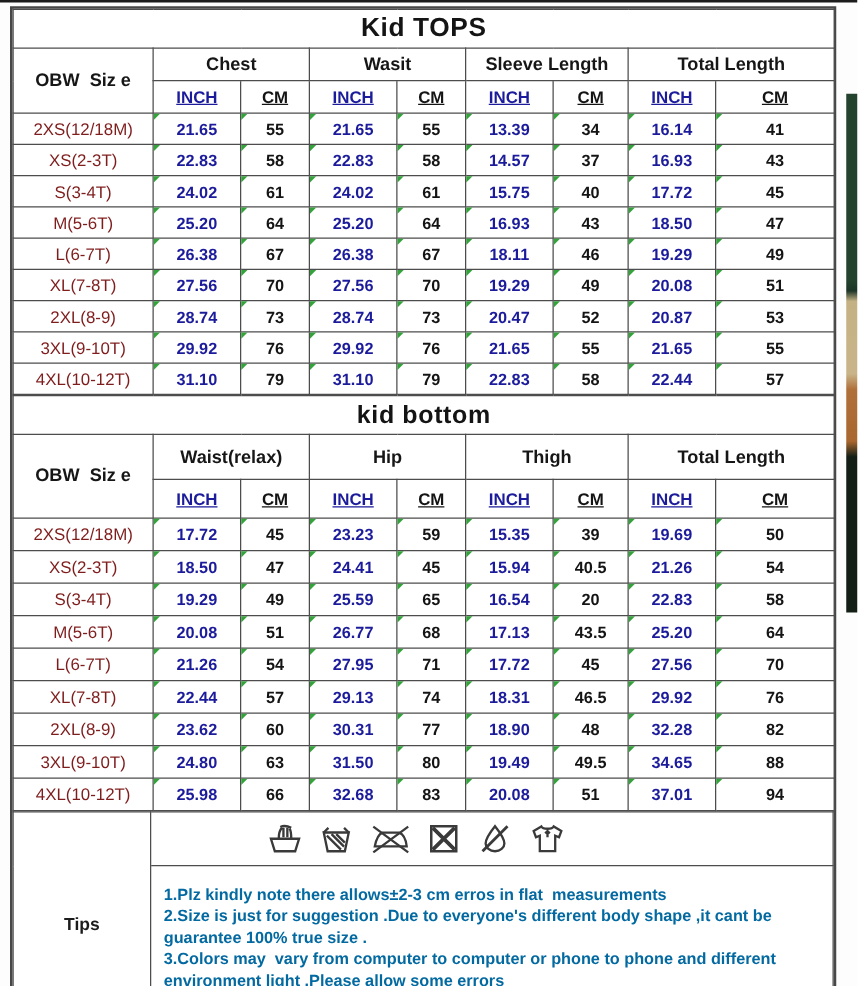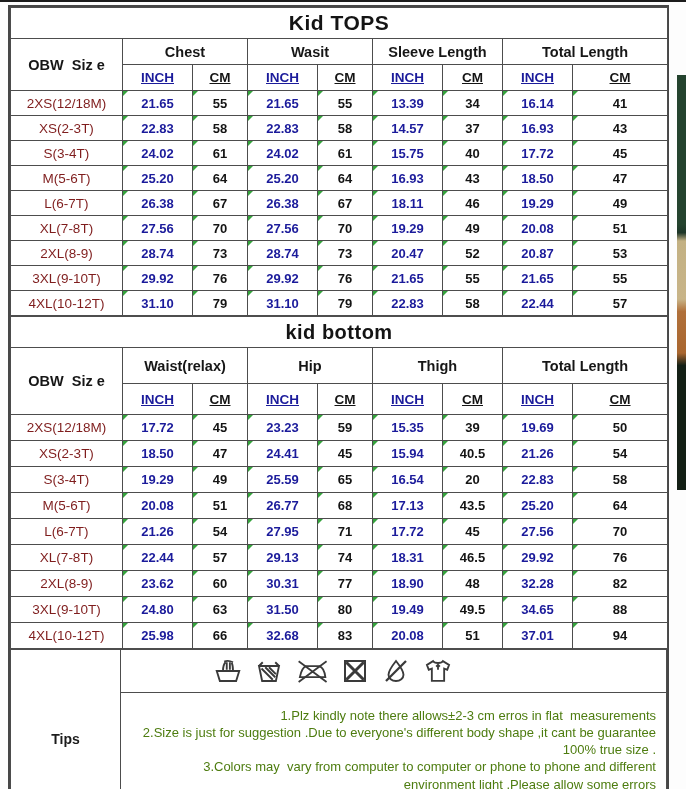--- a/index.html
+++ b/index.html
@@ -47,23 +47,22 @@
   
   .tips-table td{ vertical-align:middle; }
   td.tips-label{ font-size:14px; color:#1c1c1c; }
   td.icons-cell{ height:42px; text-align:left; padding-left:92px; }
   .care-icons{ display:flex; align-items:center; gap:11px; }
   .care-icons svg{ display:block; }
   td.tips-text{
     text-align:left; vertical-align:top; padding:14px 10px 8px 10px; height:112px;
   }
   .tip-line{
-    color:#4d7c0f; font-weight:normal; font-size:13px; line-height:1.32;
+    color:#0369a1; font-weight:bold; font-size:13px; line-height:1.32;
     white-space:pre-wrap;
-    text-align:right;
   }
 
   
   .photo-sliver{
     position:absolute; right:0; top:75px; width:9px; height:415px;
     background:linear-gradient(#24432e 0%, #24432e 36%, #1d3527 38%,
       #c3b183 40%, #c8b488 54%, #b0703a 57%, #a9662f 67%,
       #131f15 70%, #131f15 100%);
   }
 </style>

